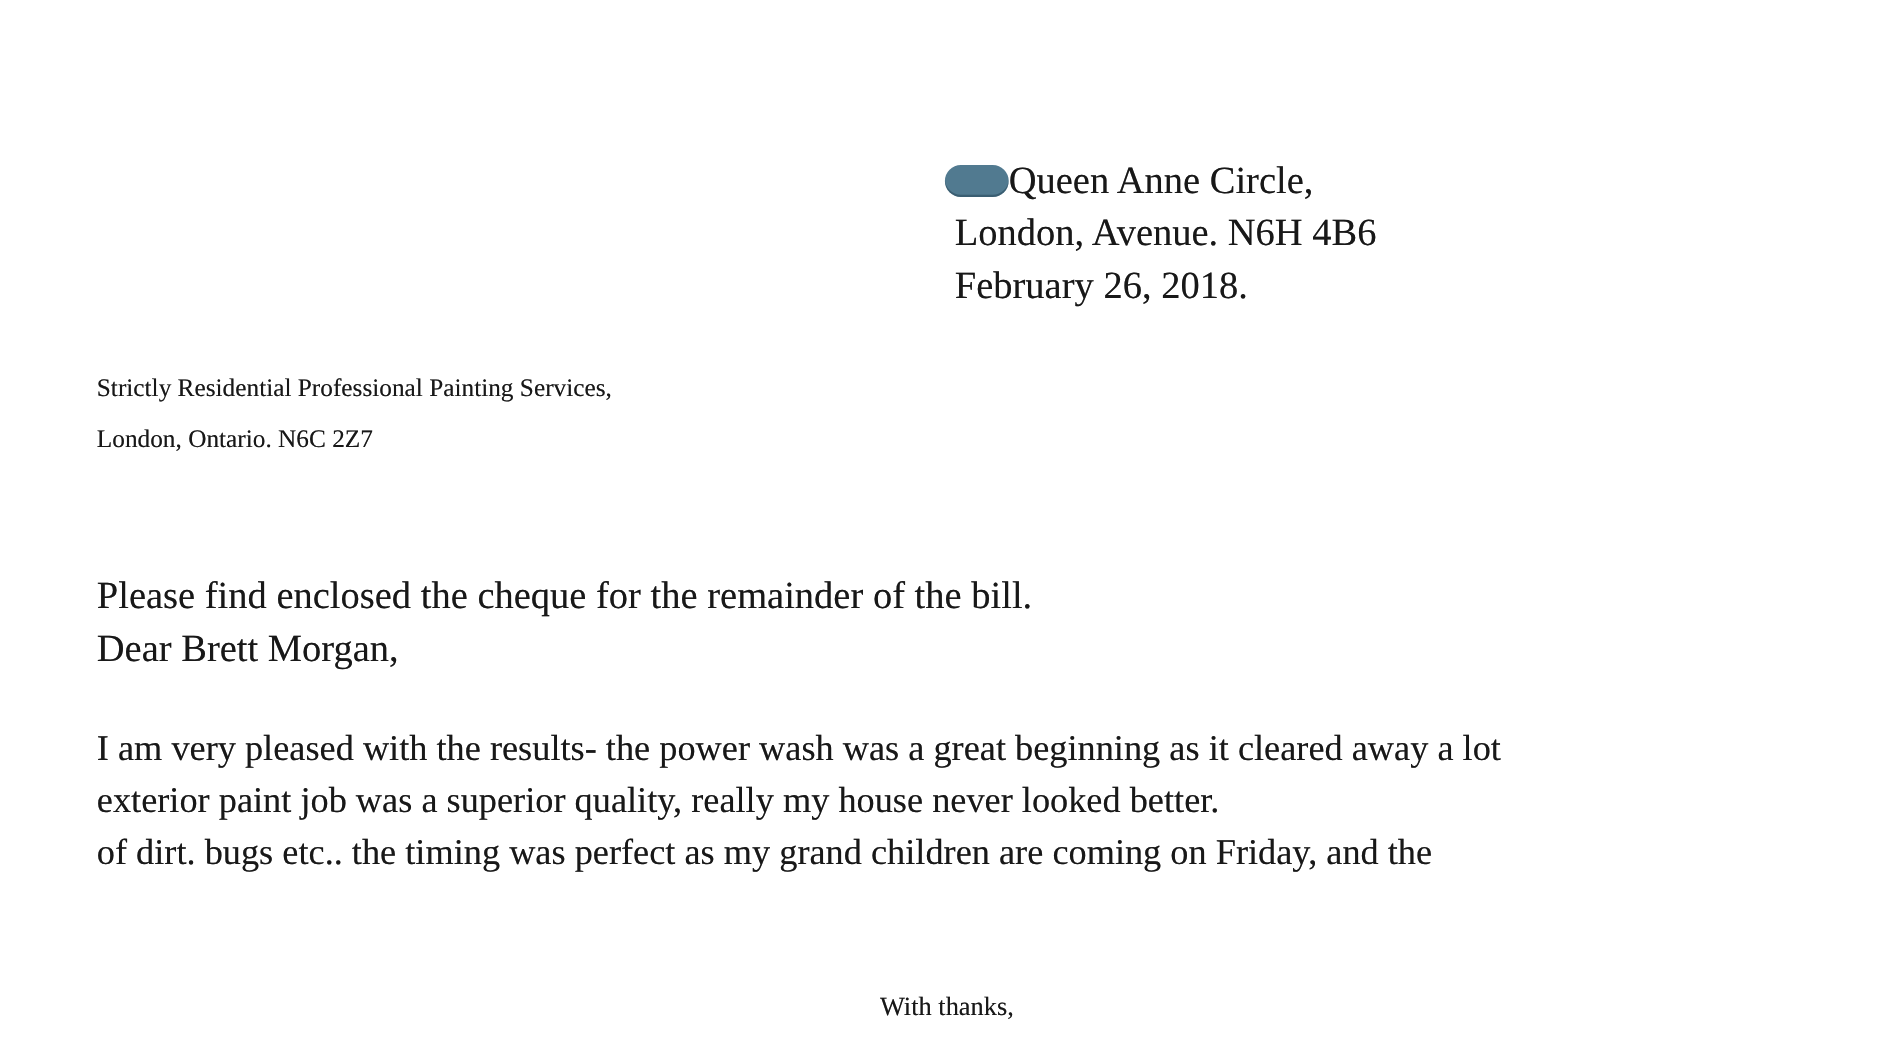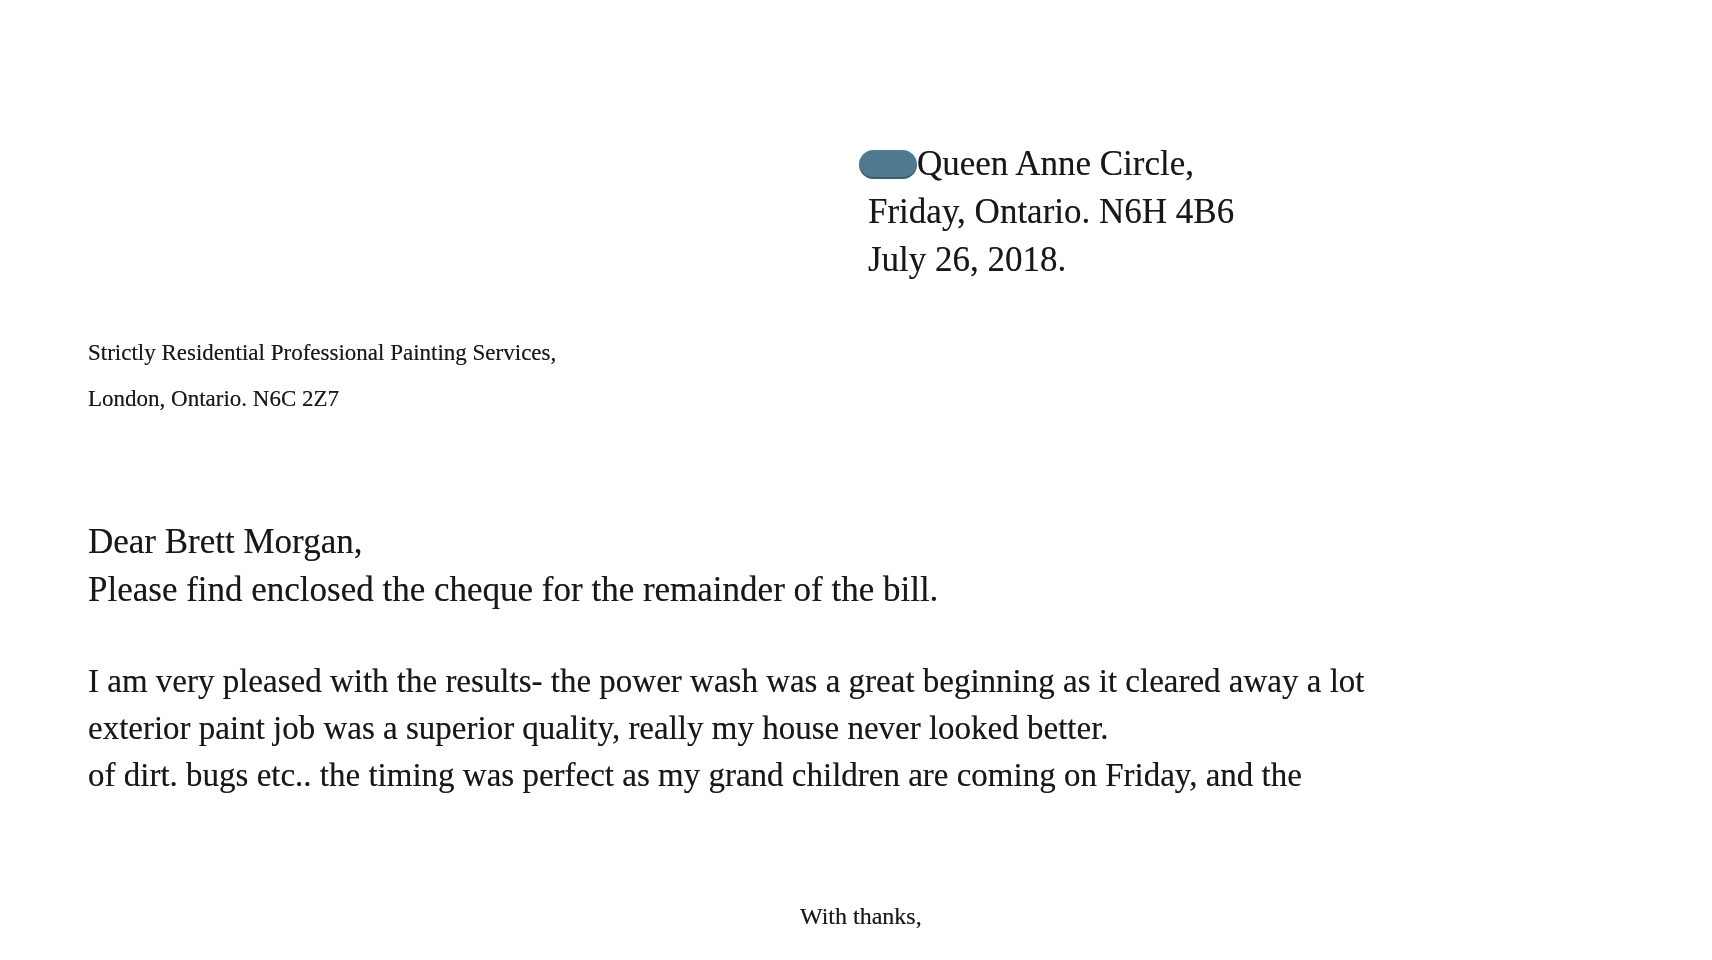--- a/index.html
+++ b/index.html
@@ -79,32 +79,32 @@
 </style>
 </head>
 <body>
 
 <div class="page scan-text" style="background: rgb(255, 255, 255); color: rgb(24, 24, 24);">
 
   <div class="sender-block">
     <div class="line">
       <span class="redaction-pill" style="background: rgb(81, 122, 144);"></span><span>Queen Anne Circle,</span>
     </div>
-    <div class="line">Friday, Ontario. N6H 4B6</div>
-    <div class="line">July 26, 2018.</div>
+    <div class="line">London, Avenue. N6H 4B6</div>
+    <div class="line">February 26, 2018.</div>
   </div>
 
   <div class="recipient-block">
     <div class="line">Strictly Residential Professional Painting Services,</div>
     <div class="line">London, Ontario. N6C 2Z7</div>
   </div>
 
   <div class="salutation-block">
+    <div class="line">Please find enclosed the cheque for the remainder of the bill.</div>
     <div class="line">Dear Brett Morgan,</div>
-    <div class="line">Please find enclosed the cheque for the remainder of the bill.</div>
   </div>
 
   <div class="body-block">
     <div class="line">I am very pleased with the results- the power wash was a great beginning as it cleared away a lot</div>
     <div class="line">exterior paint job was a superior quality, really my house never looked better.</div>
     <div class="line">of dirt. bugs etc.. the timing was perfect as my grand children are coming on Friday, and the</div>
   </div>
 
   <div class="closing-block">
     <span>With thanks,</span>

